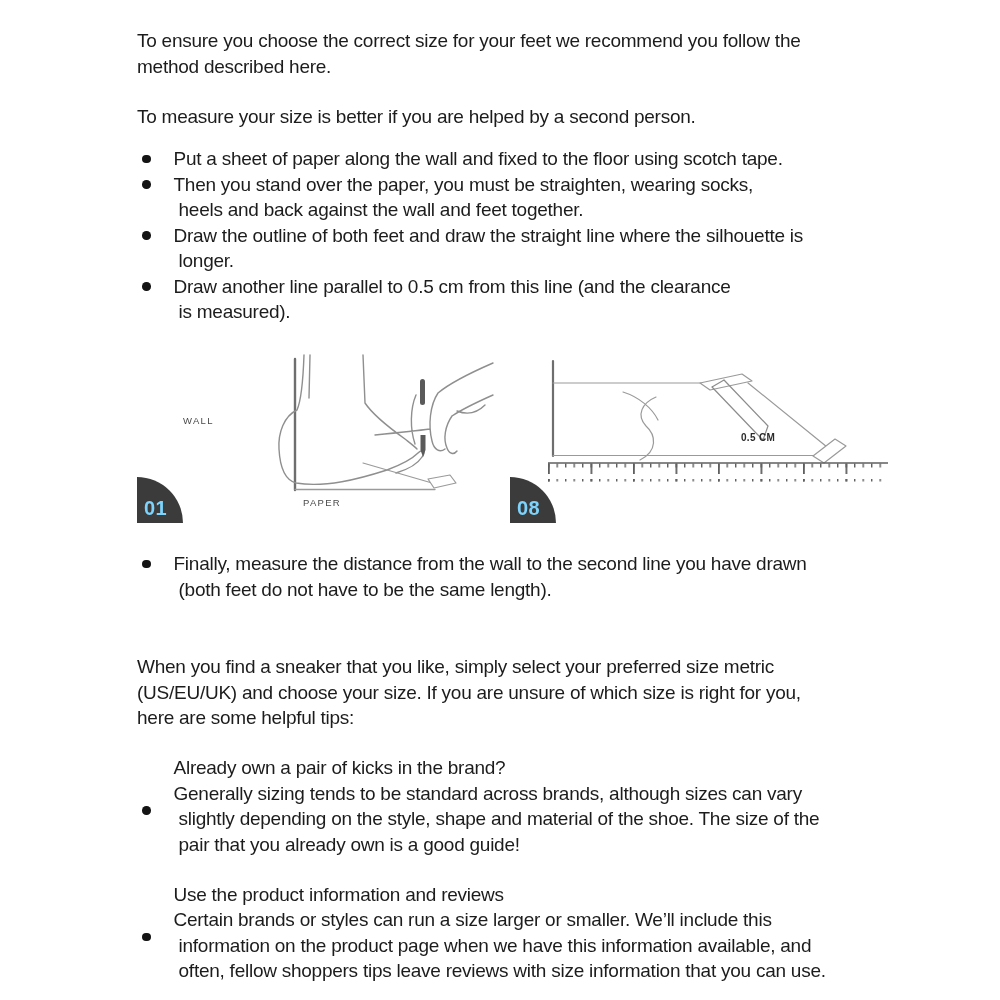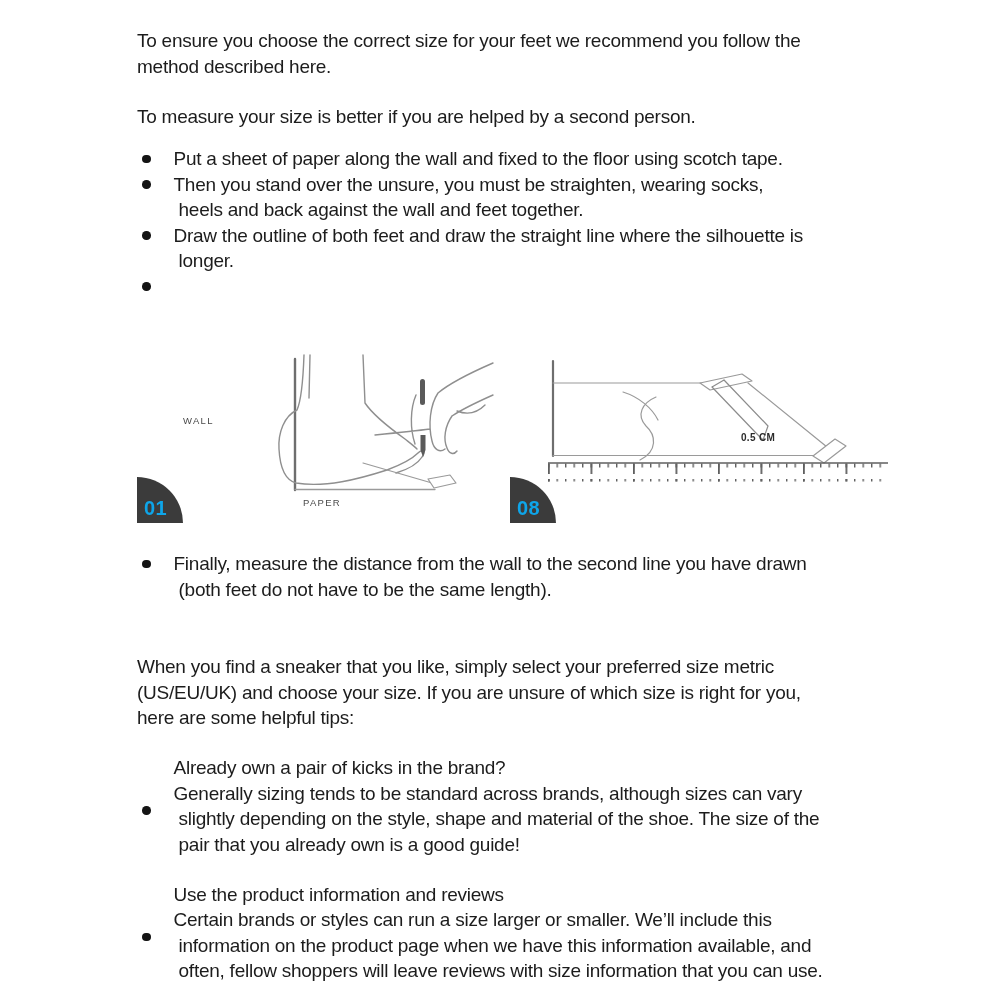--- a/index.html
+++ b/index.html
@@ -42,21 +42,21 @@
     font-size: 19px;
     line-height: 25.5px;
     letter-spacing: -0.25px;
     white-space: pre-wrap;
   }
   .badge {
     position: absolute;
     width: 46px; height: 46px;
     background: #3b3b3b;
     border-radius: 0 100% 0 0;
-    color: #0ea5e9;
+    color: #7dd3fc;
     font-weight: 700;
     font-size: 20px;
     line-height: 1;
     letter-spacing: 0.5px;
     display: flex;
     align-items: flex-end;
     box-sizing: border-box;
     padding: 0 0 5px 7px;
   }
   svg.fig { position: absolute; }
@@ -84,30 +84,32 @@
 
   <p class="tblock" style="top:104px;text-align:center;">To measure your size is better if you are helped by a second person.</p>
 
   <ul class="blist" style="top:146px;">
     <li>
       <span class="dot"></span>
       <span class="btext">Put a sheet of paper along the wall and fixed to the floor using scotch tape.</span>
     </li>
     <li>
       <span class="dot"></span>
-      <span class="btext">Then you stand over the unsure, you must be straighten, wearing socks,
+      <span class="btext">Then you stand over the paper, you must be straighten, wearing socks,
  heels and back against the wall and feet together.</span>
     </li>
     <li>
       <span class="dot"></span>
       <span class="btext">Draw the outline of both feet and draw the straight line where the silhouette is
  longer.</span>
     </li>
     <li>
       <span class="dot"></span>
+      <span class="btext">Draw another line parallel to 0.5 cm from this line (and the clearance
+ is measured).</span>
     </li>
   </ul>
 
   <svg class="fig" style="left:135px; top:353px;" width="360" height="175" viewBox="0 0 360 175">
     <g fill="none" stroke="#8f8f8f" stroke-width="1.4" stroke-linecap="round" stroke-linejoin="round">
       <line x1="160" y1="6" x2="160" y2="137" stroke="#6e6e6e" stroke-width="2.4"></line>
       <line x1="160" y1="136.5" x2="300" y2="136.5" stroke="#9a9a9a" stroke-width="1.3"></line>
       <path d="M169,2 C168,30 166,48 162,57 C149,63 143,80 144,96 C145,115 150,127 161,130 C190,135 224,126 252,117 C268,111 278,105 283,100 C288,95 291,99 287,104 C282,112 271,117 261,120"></path>
       <path d="M228,2 L230,50 C238,62 256,76 270,86 C275,90 279,93 282,96"></path>
       <path d="M175,2 L174,45"></path>
@@ -167,17 +169,17 @@
       <span class="btext">Already own a pair of kicks in the brand?
 Generally sizing tends to be standard across brands, although sizes can vary
  slightly depending on the style, shape and material of the shoe. The size of the
  pair that you already own is a good guide!</span>
     </li>
     <li>
       <span class="dot"></span>
       <span class="btext">Use the product information and reviews
 Certain brands or styles can run a size larger or smaller. We’ll include this
  information on the product page when we have this information available, and
- often, fellow shoppers will leave reviews with size information that you can use.</span>
+ often, fellow shoppers tips leave reviews with size information that you can use.</span>
     </li>
   </ul>
 
 </div>
 
 </body></html>

